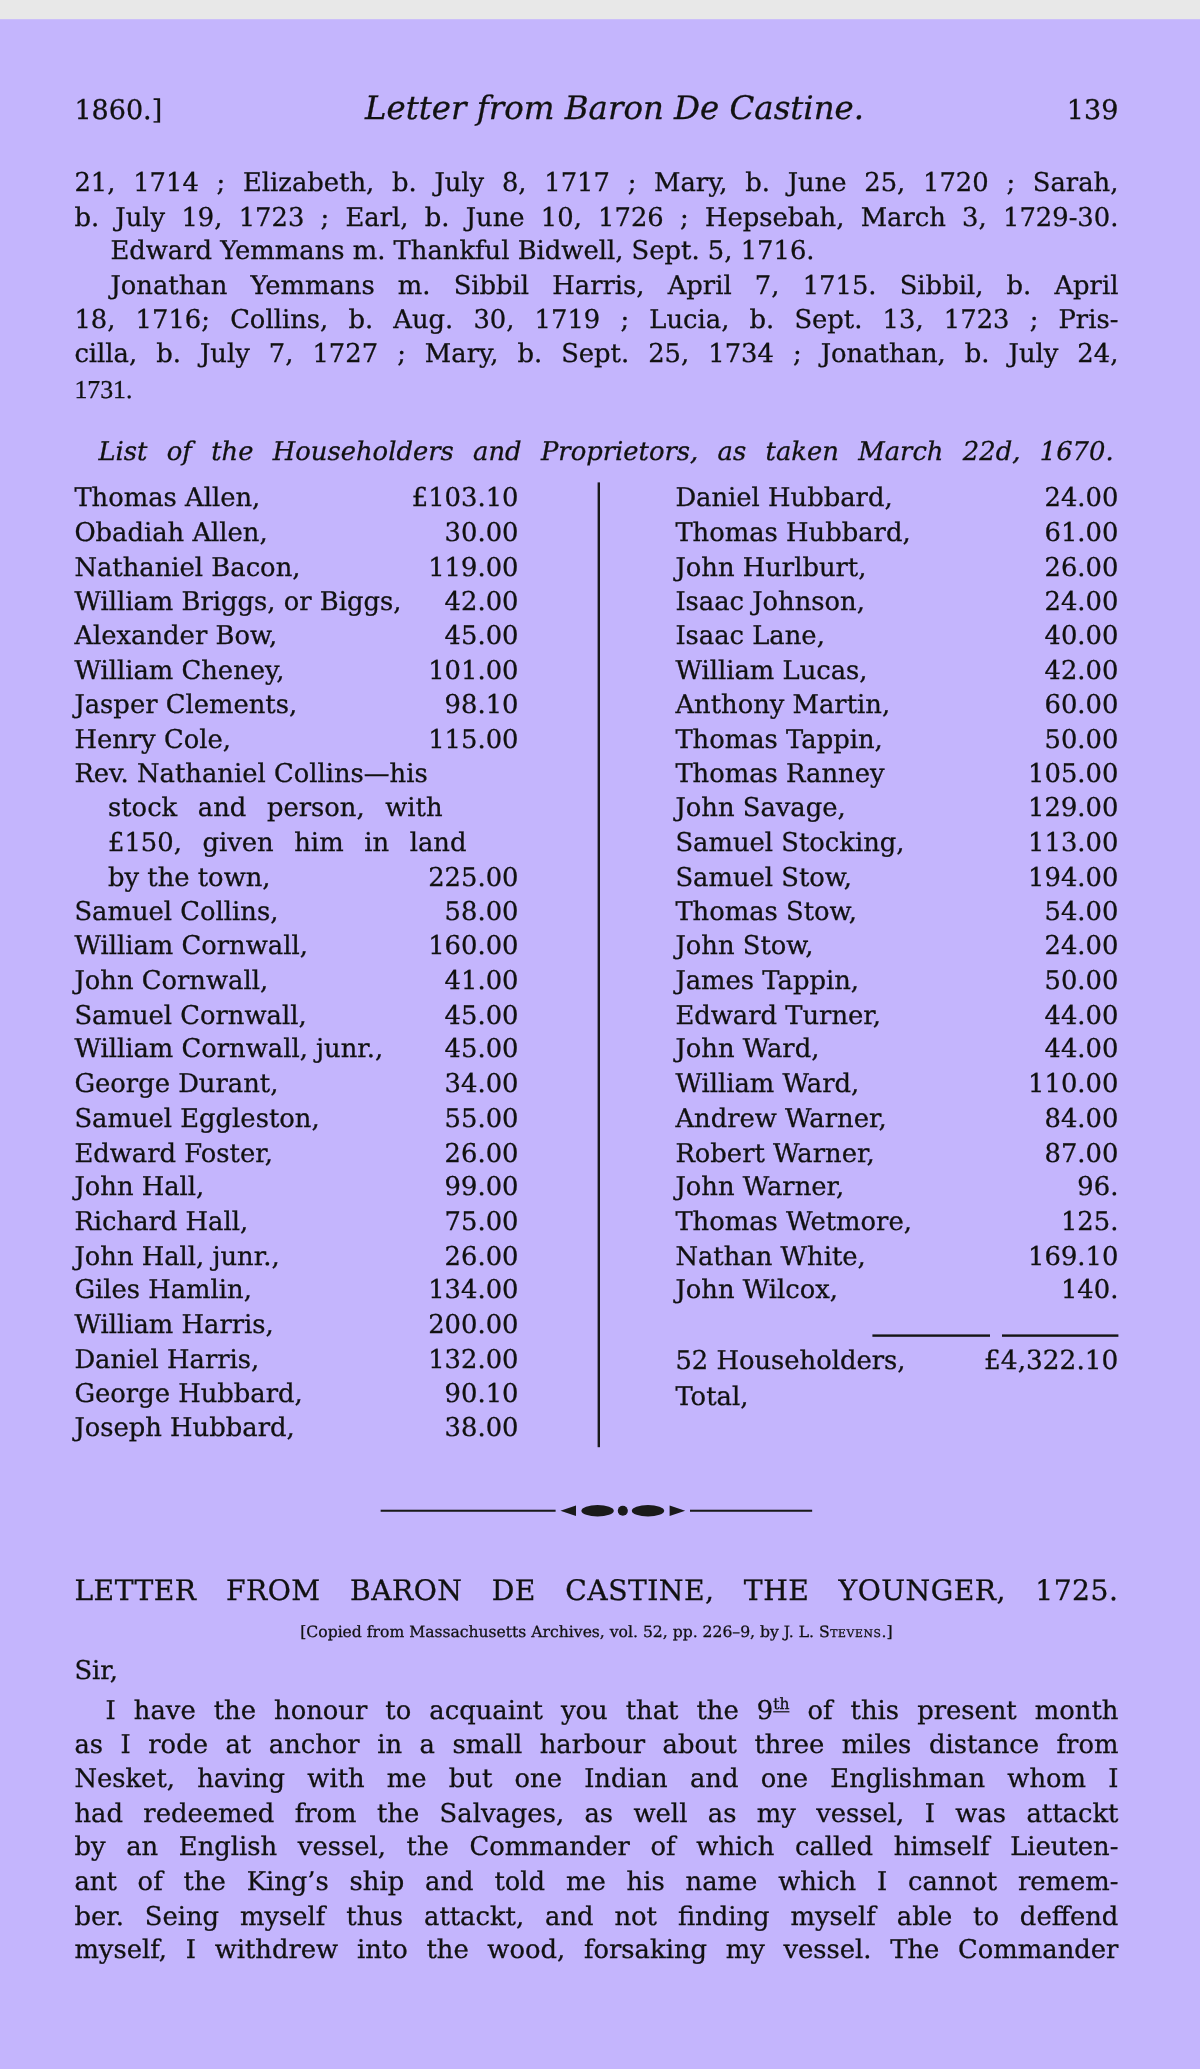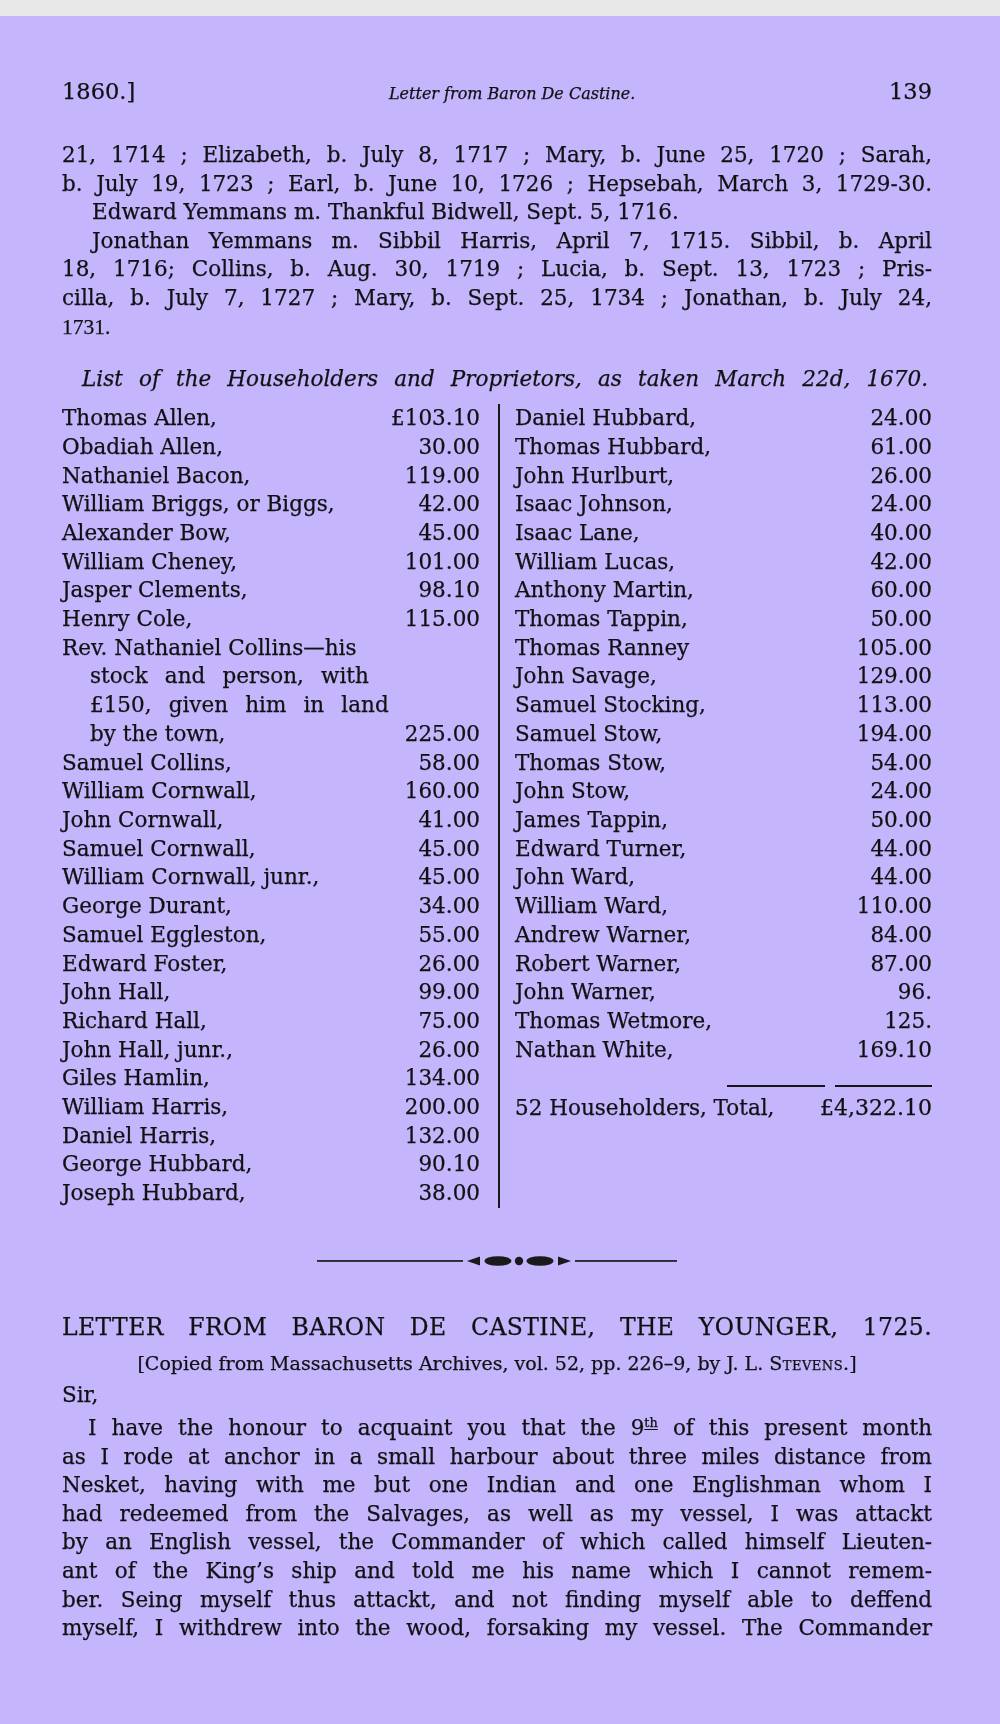--- a/index.html
+++ b/index.html
@@ -6,37 +6,37 @@
   .page{
     width:1000px;height:1724px;background:#c4b5fd;position:relative;
     font-family:"DejaVu Serif", serif;color:#111;
     -webkit-text-stroke:0.25px #111;
     overflow:hidden;margin:16px auto;
   }
   .content{position:absolute;left:62px;top:0;width:870px;}
 
   
   .running-head{display:flex;align-items:baseline;margin-top:60px;font-size:22.5px;line-height:30px;}
-  .running-head .head-title{flex:1;text-align:center;font-style:italic;font-size:16px;}
+  .running-head .head-title{flex:1;text-align:center;font-style:italic;font-size:27px;}
 
   
   .genealogy{margin-top:32px;font-size:21.5px;}
   .genealogy .tline{line-height:28.6px;text-align:justify;text-align-last:justify;}
   .genealogy .tline:nth-of-type(3){text-align-last:left;text-indent:30px;}
   .genealogy .tline:nth-of-type(4){text-indent:30px;}
   .genealogy .tline:nth-of-type(7){text-align-last:left;font-family:Liberation Serif, serif;}
 
   
   .list-heading{
     margin-top:23px;font-style:italic;font-size:21.5px;line-height:29px;
     text-align:justify;text-align-last:justify;padding:0 4px 0 20px;
   }
 
   
-  .householders{display:flex;margin-top:11px;font-size:21.5px;}
+  .householders{display:flex;margin-top:11px;font-size:21.5px;gap:48px;}
   .col-left{width:418px;}
   .col-rule{width:2px;background:#1a1a1a;margin-left:18px;margin-right:15px;}
   .col-right{width:417px;display:flex;flex-direction:column;}
   .trow{display:flex;line-height:28.7px;}
   .tname{white-space:nowrap;}
   .amt{margin-left:auto;white-space:nowrap;}
   .col-left .trow:nth-of-type(10) .tname,
   .col-left .trow:nth-of-type(11) .tname{padding-left:28px;word-spacing:0.48em;}
   .col-left .trow:nth-of-type(12) .tname{padding-left:28px;}
   .total-spacer{height:15px;}
@@ -47,21 +47,21 @@
 
   
   .divider{margin:46px auto 0;width:360px;height:14px;display:block;}
   .divider *{fill:#1a1a1a;stroke:none;}
 
   
   .letter-heading{
     margin-top:44px;font-size:23.5px;line-height:30px;letter-spacing:0.4px;
     text-align:justify;text-align-last:justify;
   }
-  .attribution{margin-top:8px;text-align:center;font-size:19px;line-height:26px;}
+  .attribution{margin-top:8px;text-align:center;font-size:13px;line-height:26px;}
   .attribution .sc{font-variant:small-caps;letter-spacing:0.5px;}
   .salutation{font-size:21.5px;line-height:28px;margin-top:5px;}
   .letter-body{font-size:21.5px;}
   .letter-line{line-height:28.6px;text-align:justify;text-align-last:justify;}
   .first-line{text-indent:26px;}
   sup.ord{font-size:0.6em;vertical-align:super;text-decoration:underline;text-underline-offset:1.5px;}
 </style>
 </head>
 <body>
 
@@ -353,20 +353,24 @@
             <div class="trow">
               <span class="tname">Thomas Wetmore,</span>
               <span class="amt">125.</span>
             </div>
 
             <div class="trow">
               <span class="tname">Nathan White,</span>
               <span class="amt">169.10</span>
             </div>
 
+            <div class="trow">
+              <span class="tname">John Wilcox,</span>
+              <span class="amt">140.</span>
+            </div>
           </div>
         <div class="total-spacer"></div>
         <div class="total-rule">
             <i></i>
             <i></i>
           </div>
         <div class="total-row">
           <span>52 Householders, Total,</span>
           <span class="amt">£4,322.10</span>
         </div>

